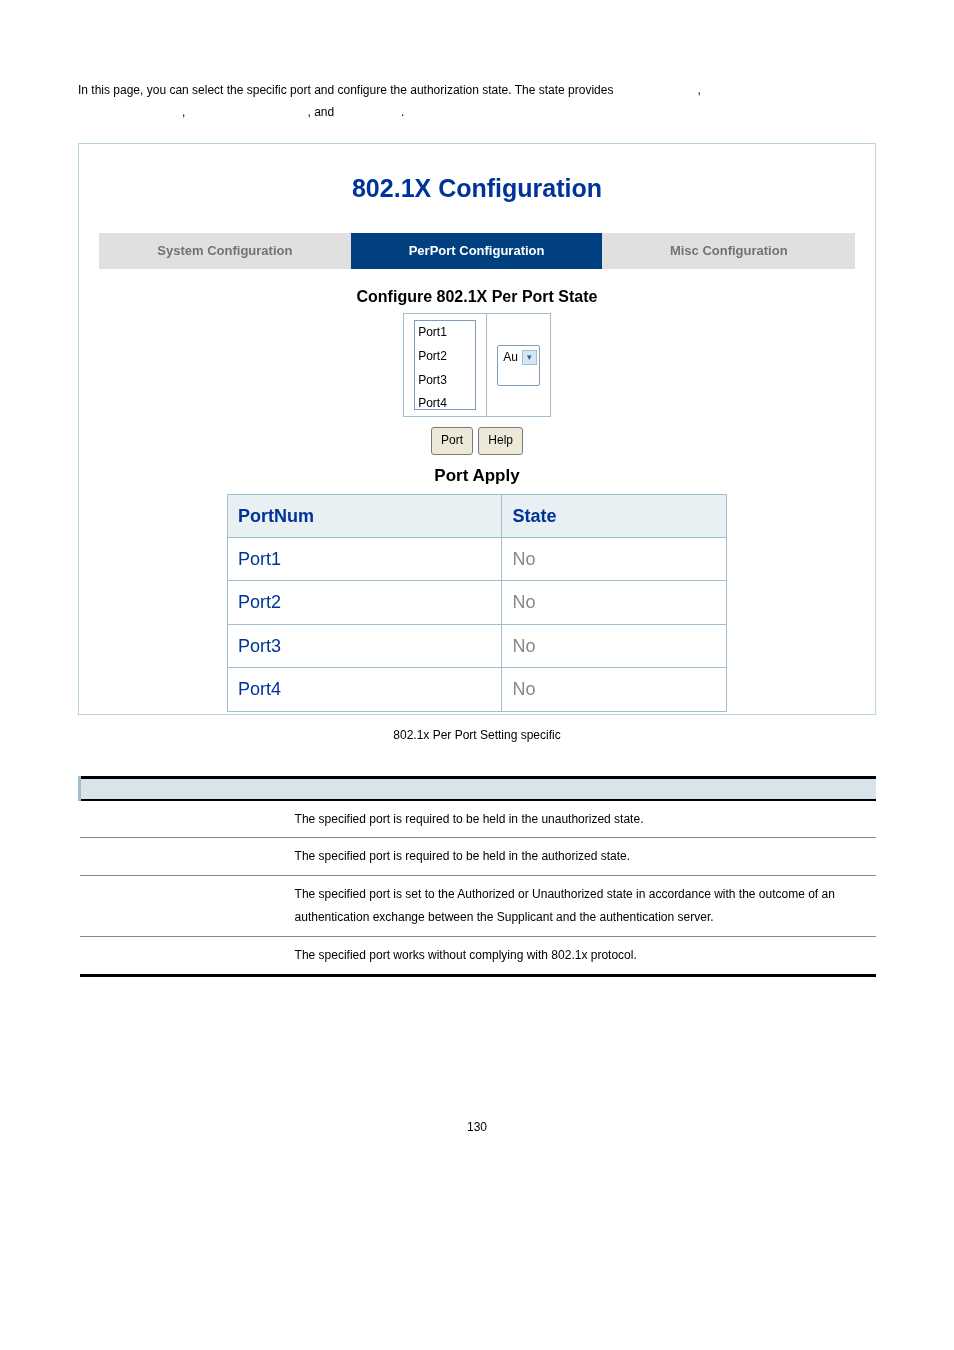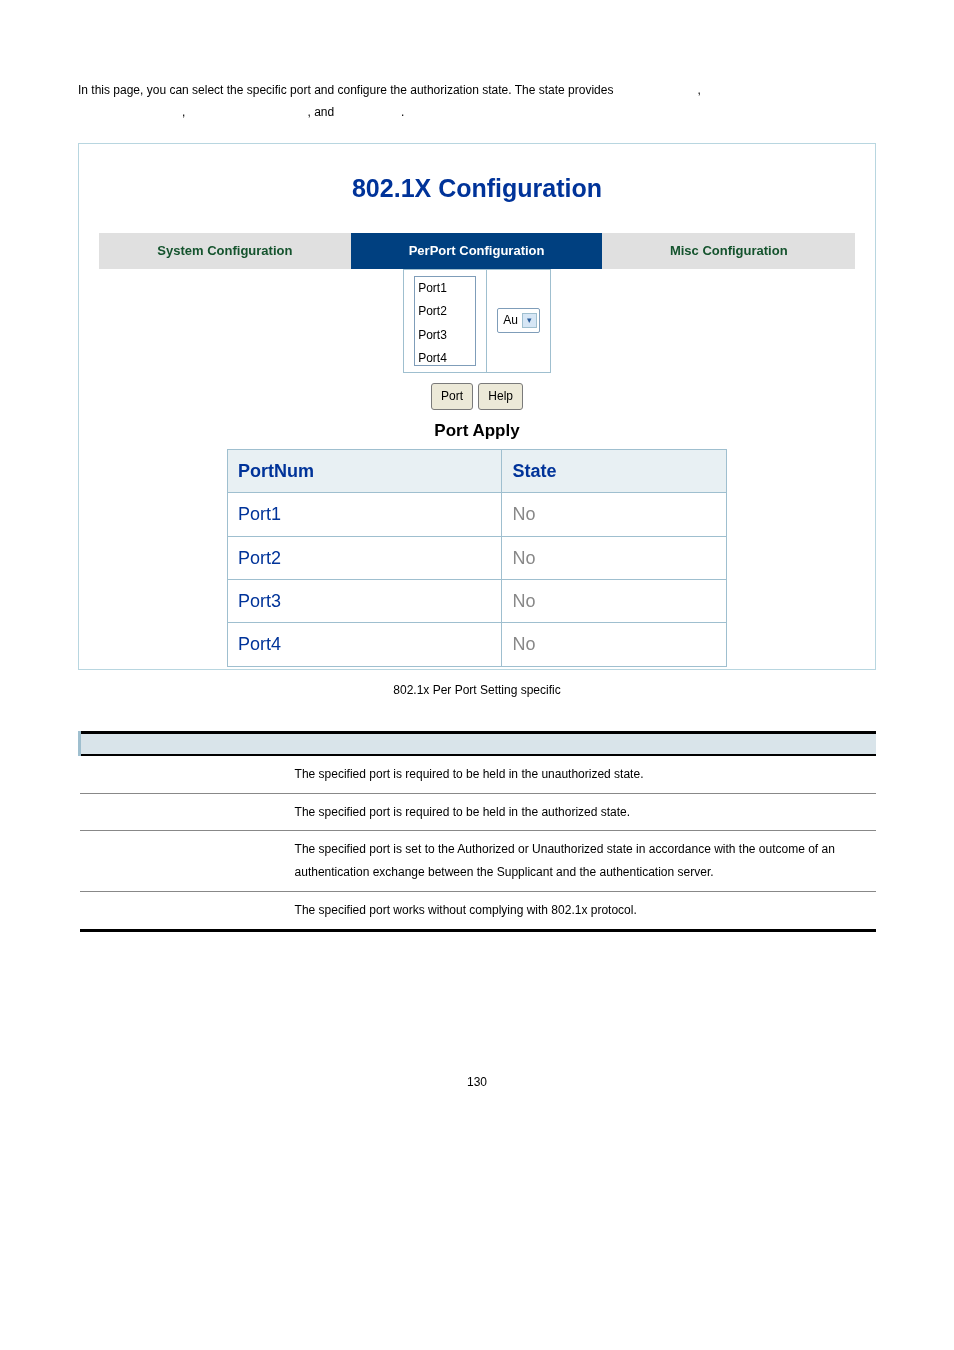--- a/index.html
+++ b/index.html
@@ -35,21 +35,21 @@
     width: 100%;
     border-collapse: collapse;
   }
   .tab-row td {
     text-align: center;
     font-size: 13px;
     font-weight: bold;
     padding: 6px 0;
     vertical-align: middle;
   }
-  .tab-inactive { background: #e0e0e0; color: #14532d; }
+  .tab-inactive { background: #e0e0e0; color: #737373; }
   .tab-cell-active { padding: 0 !important; margin-left: 28px; }
   .tab-cell-active > div {
     background: #004080; color: #fff; padding: 6px 0;
   }
   .section-heading {
     text-align: center;
     font-weight: bold;
     font-size: 16px;
     margin: 14px 0 2px 0;
     color: #000;
@@ -84,21 +84,21 @@
   .port-select div {
     padding: 1px 3px;
     color: #000;
   }
   .state-select {
     display: inline-flex;
     align-items: center;
     border: 1px solid #7f9db9;
     border-radius: 2px;
     background: #fff;
-    padding: 1px 2px 1px 5px;
+    padding: 1px 2px 17px 5px;
     font-size: 12px;
     gap: 4px;
   }
   .state-select .arrowbox {
     background: #d6e6f5;
     border: 1px solid #9fbfcf;
     width: 15px; height: 15px;
     display: inline-flex;
     align-items: center; justify-content: center;
     font-size: 9px; color: #2b5d9b;
@@ -196,20 +196,21 @@
             <tr>
           <td class="tab-inactive" style="width:33.3%"><span>System Configuration</span></td>
           <td class="tab-cell-active" style="width:33.3%">
                 <div><span>PerPort Configuration</span></div>
               </td>
           <td class="tab-inactive" style="width:33.4%"><span>Misc Configuration</span></td>
         </tr>
       </tbody>
         </table>
 
+      <div class="section-heading">Configure 802.1X Per Port State</div>
 
       <table class="config-table">
         <tbody>
         <tr>
           <td>
             <div class="select-look port-select">
               <div>Port1</div>
               <div>Port2</div>
               <div>Port3</div>
               <div>Port4</div>

